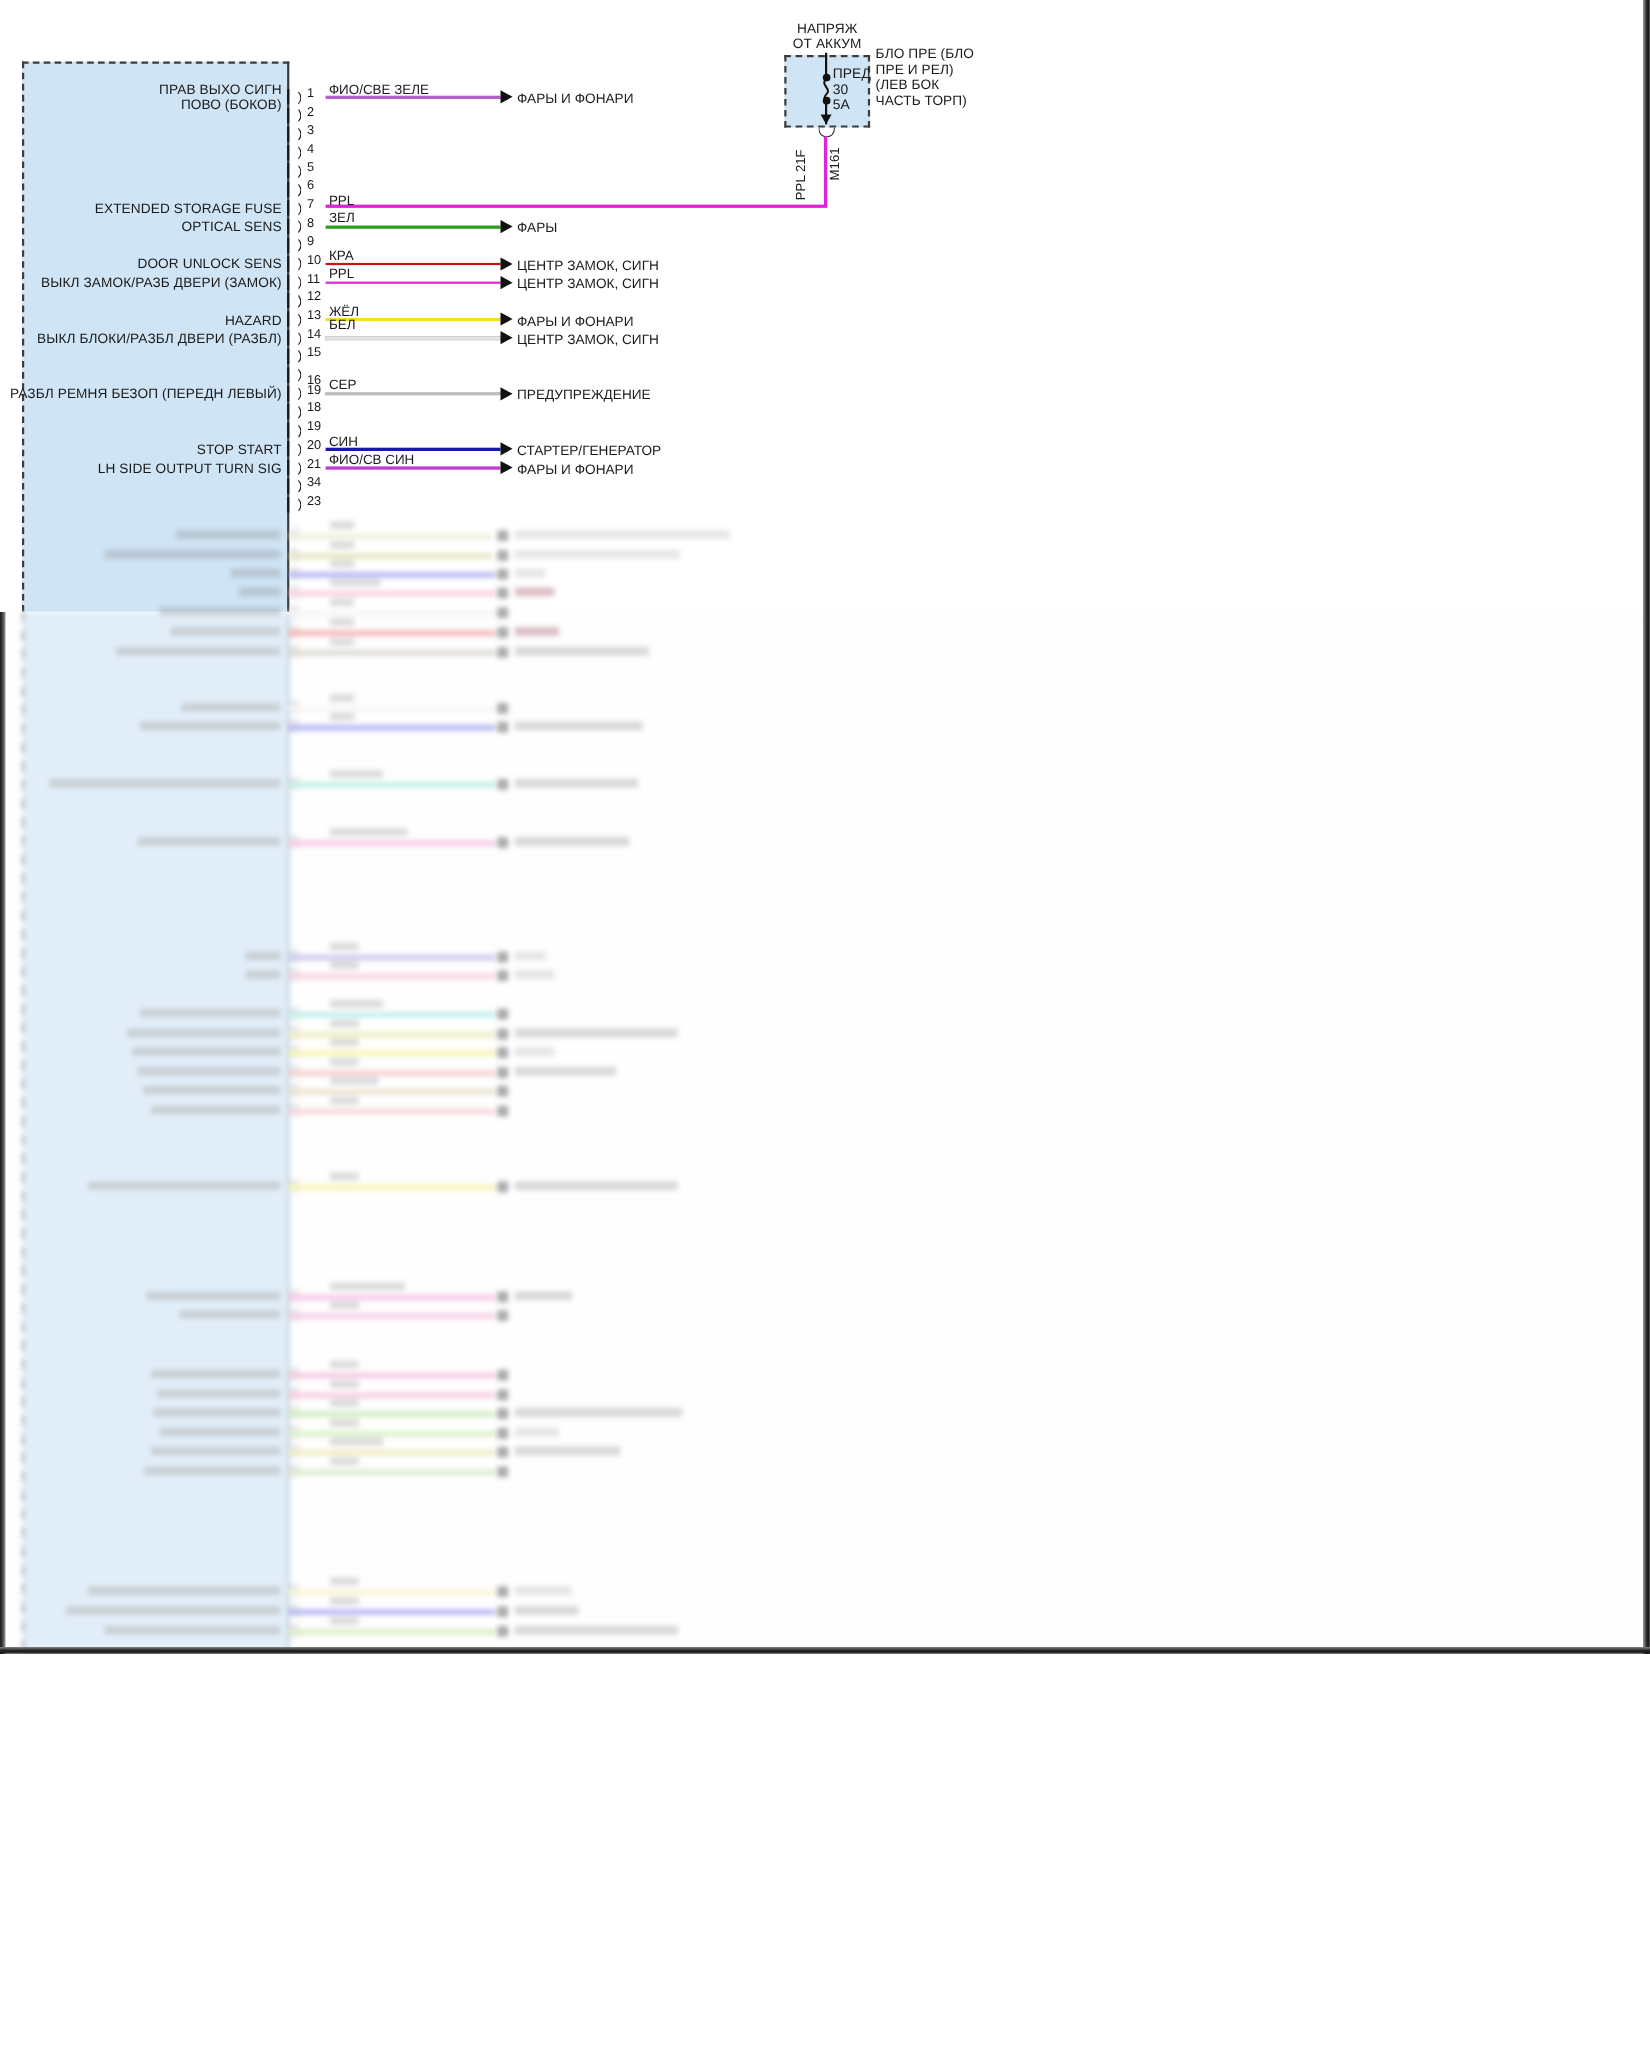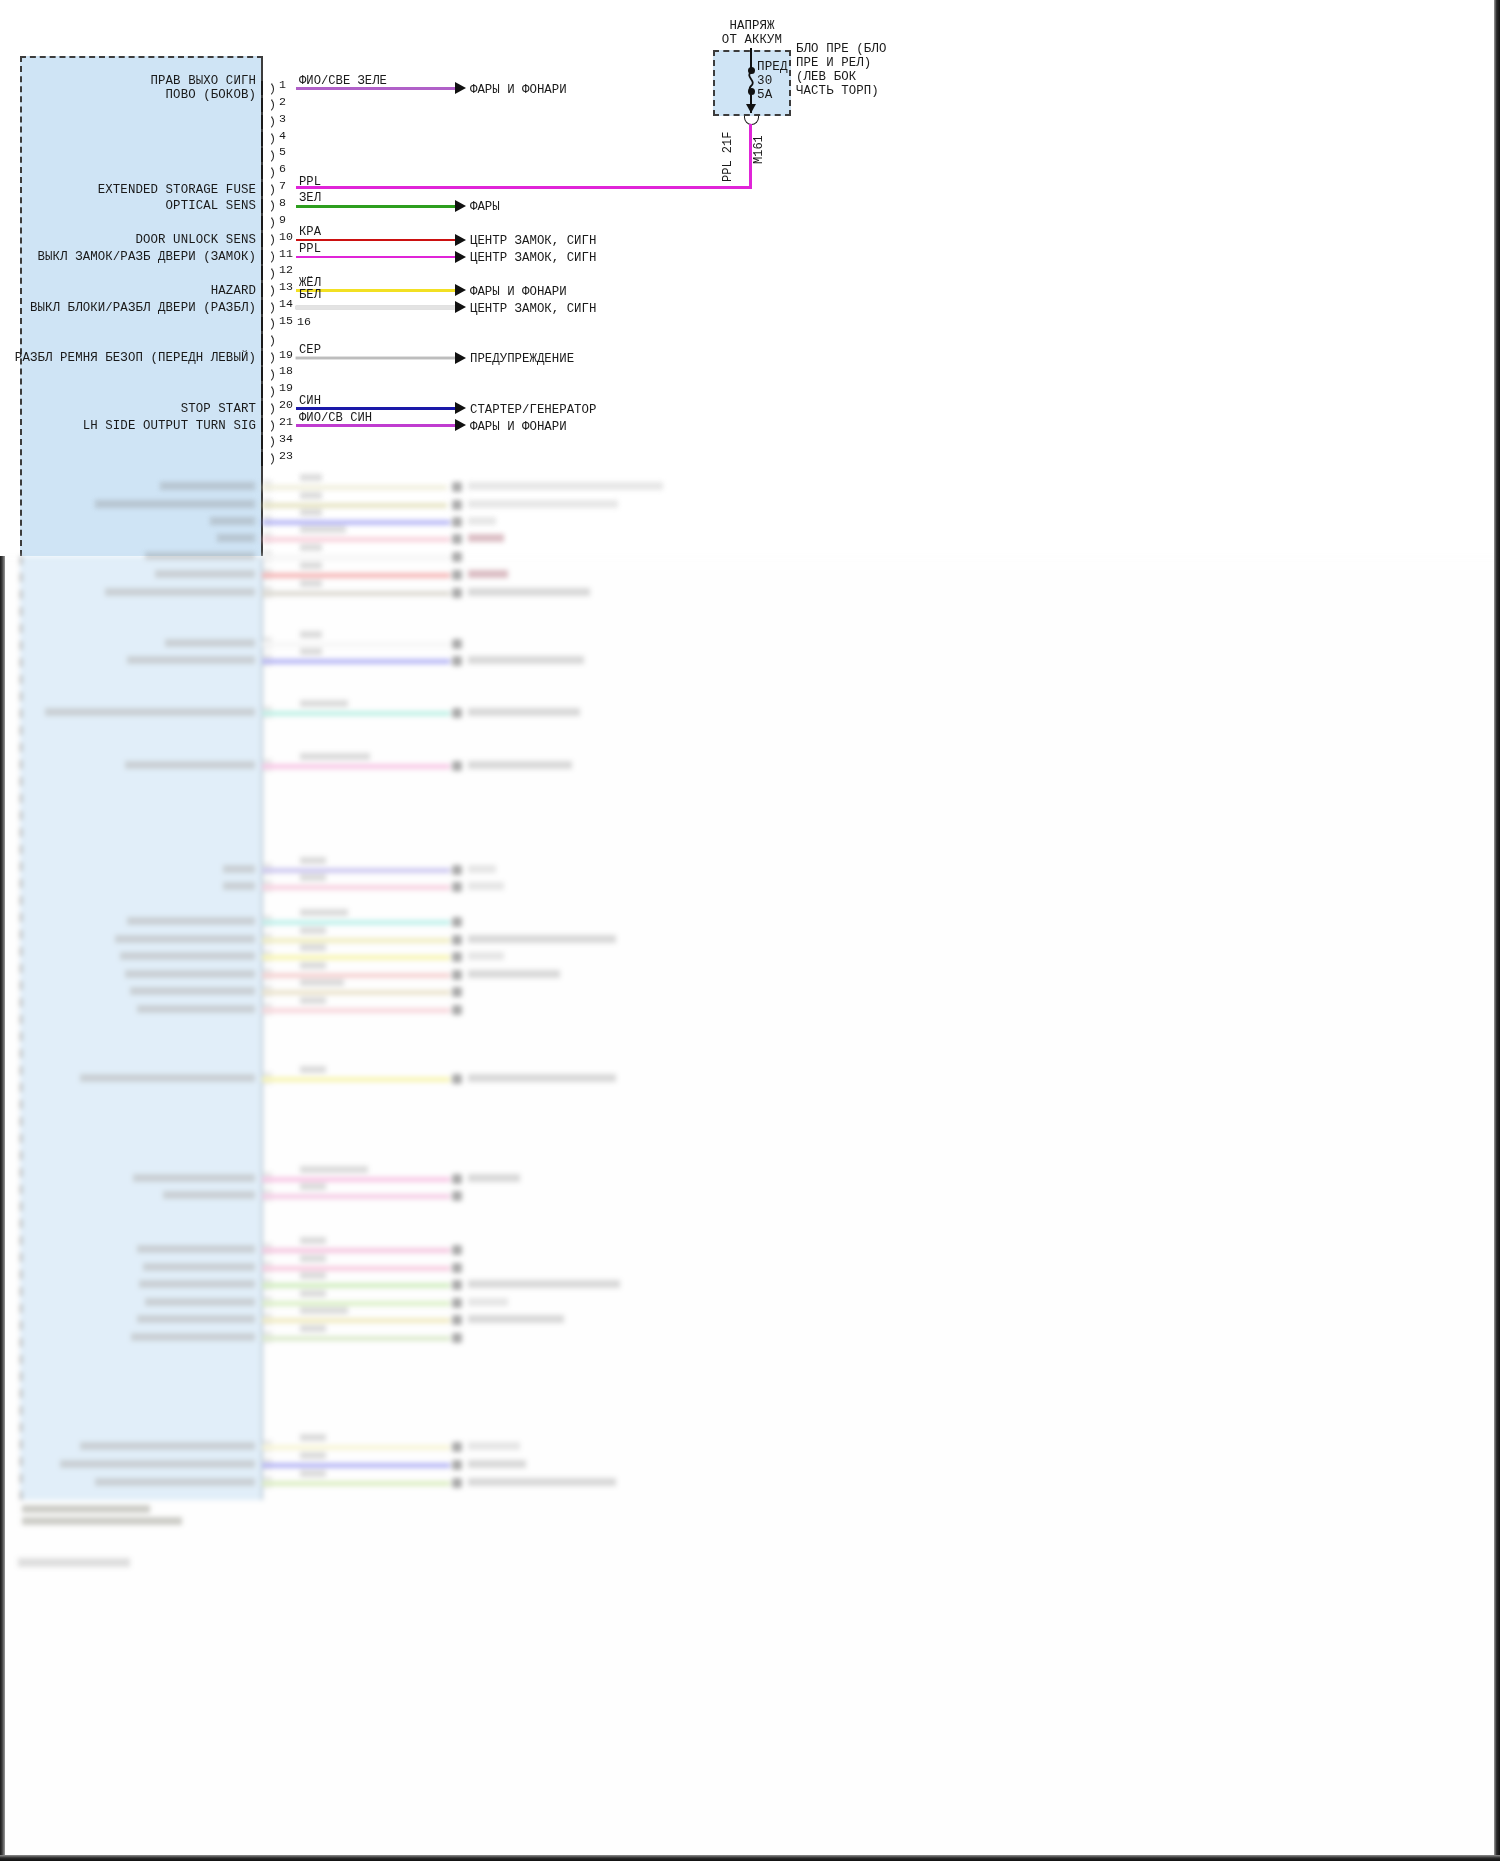--- a/index.html
+++ b/index.html
@@ -5,24 +5,23 @@
 <style>
   * { box-sizing: border-box; }
   html, body {
     margin: 0; padding: 0;
     background: #ffffff;
     font-family: "Liberation Sans", sans-serif;
   }
   #page {
     position: relative;
     width: 1500px;
-    height: 1861px;
+    height: 1503px;
     background: #ffffff;
     overflow: hidden;
-    font-family: Liberation Mono, monospace;
   }
 
   
   .page-border-right {
     position: absolute;
     top: 0; right: 0;
     width: 6px; height: 1861px;
     background: linear-gradient(to right, #9a9a9a 0%, #2a2a2a 45%, #111 100%);
   }
   .page-border-bottom {
@@ -311,21 +310,21 @@
       <div class="dest" style="left: 470px; top: 301.55px;">ЦЕНТР ЗАМОК, СИГН</div>
       <div class="pin" style="left: 261px; top: 315.9px;">
         <span class="bar"></span>
         <span class="curve"></span>
       </div>
       <div class="pin-num" style="left: 279px; top: 314.9px;">15</div>
       <div class="pin" style="left: 261px; top: 332.75px;">
         <span class="bar"></span>
         <span class="curve"></span>
       </div>
-      <div class="pin-num" style="left: 279px; top: 316px; margin-left: 18px;">16</div>
+      <div class="pin-num" style="left: 279px; top: 340px;">16</div>
       <div class="pin" style="left: 261px; top: 349.6px;">
         <span class="bar"></span>
         <span class="curve"></span>
       </div>
       <div class="pin-num" style="left: 279px; top: 348.6px;">19</div>
       <div class="lbl right" style="left: 256px; top: 352.1px;">РАЗБЛ РЕМНЯ БЕЗОП (ПЕРЕДН ЛЕВЫЙ)</div>
       <div class="wire-code" style="left: 299px; top: 343.1px; text-align: center;">СЕР</div>
       <div class="wire" style="left: 296px; top: 356.8px; width: 159px; background: rgb(189, 189, 189); box-shadow: rgb(181, 181, 181) 0px 0px 0px 0.4px;"></div>
       <div class="arrow" style="left: 455px; top: 351.6px;"></div>
       <div class="dest" style="left: 470px; top: 352.1px;">ПРЕДУПРЕЖДЕНИЕ</div>

